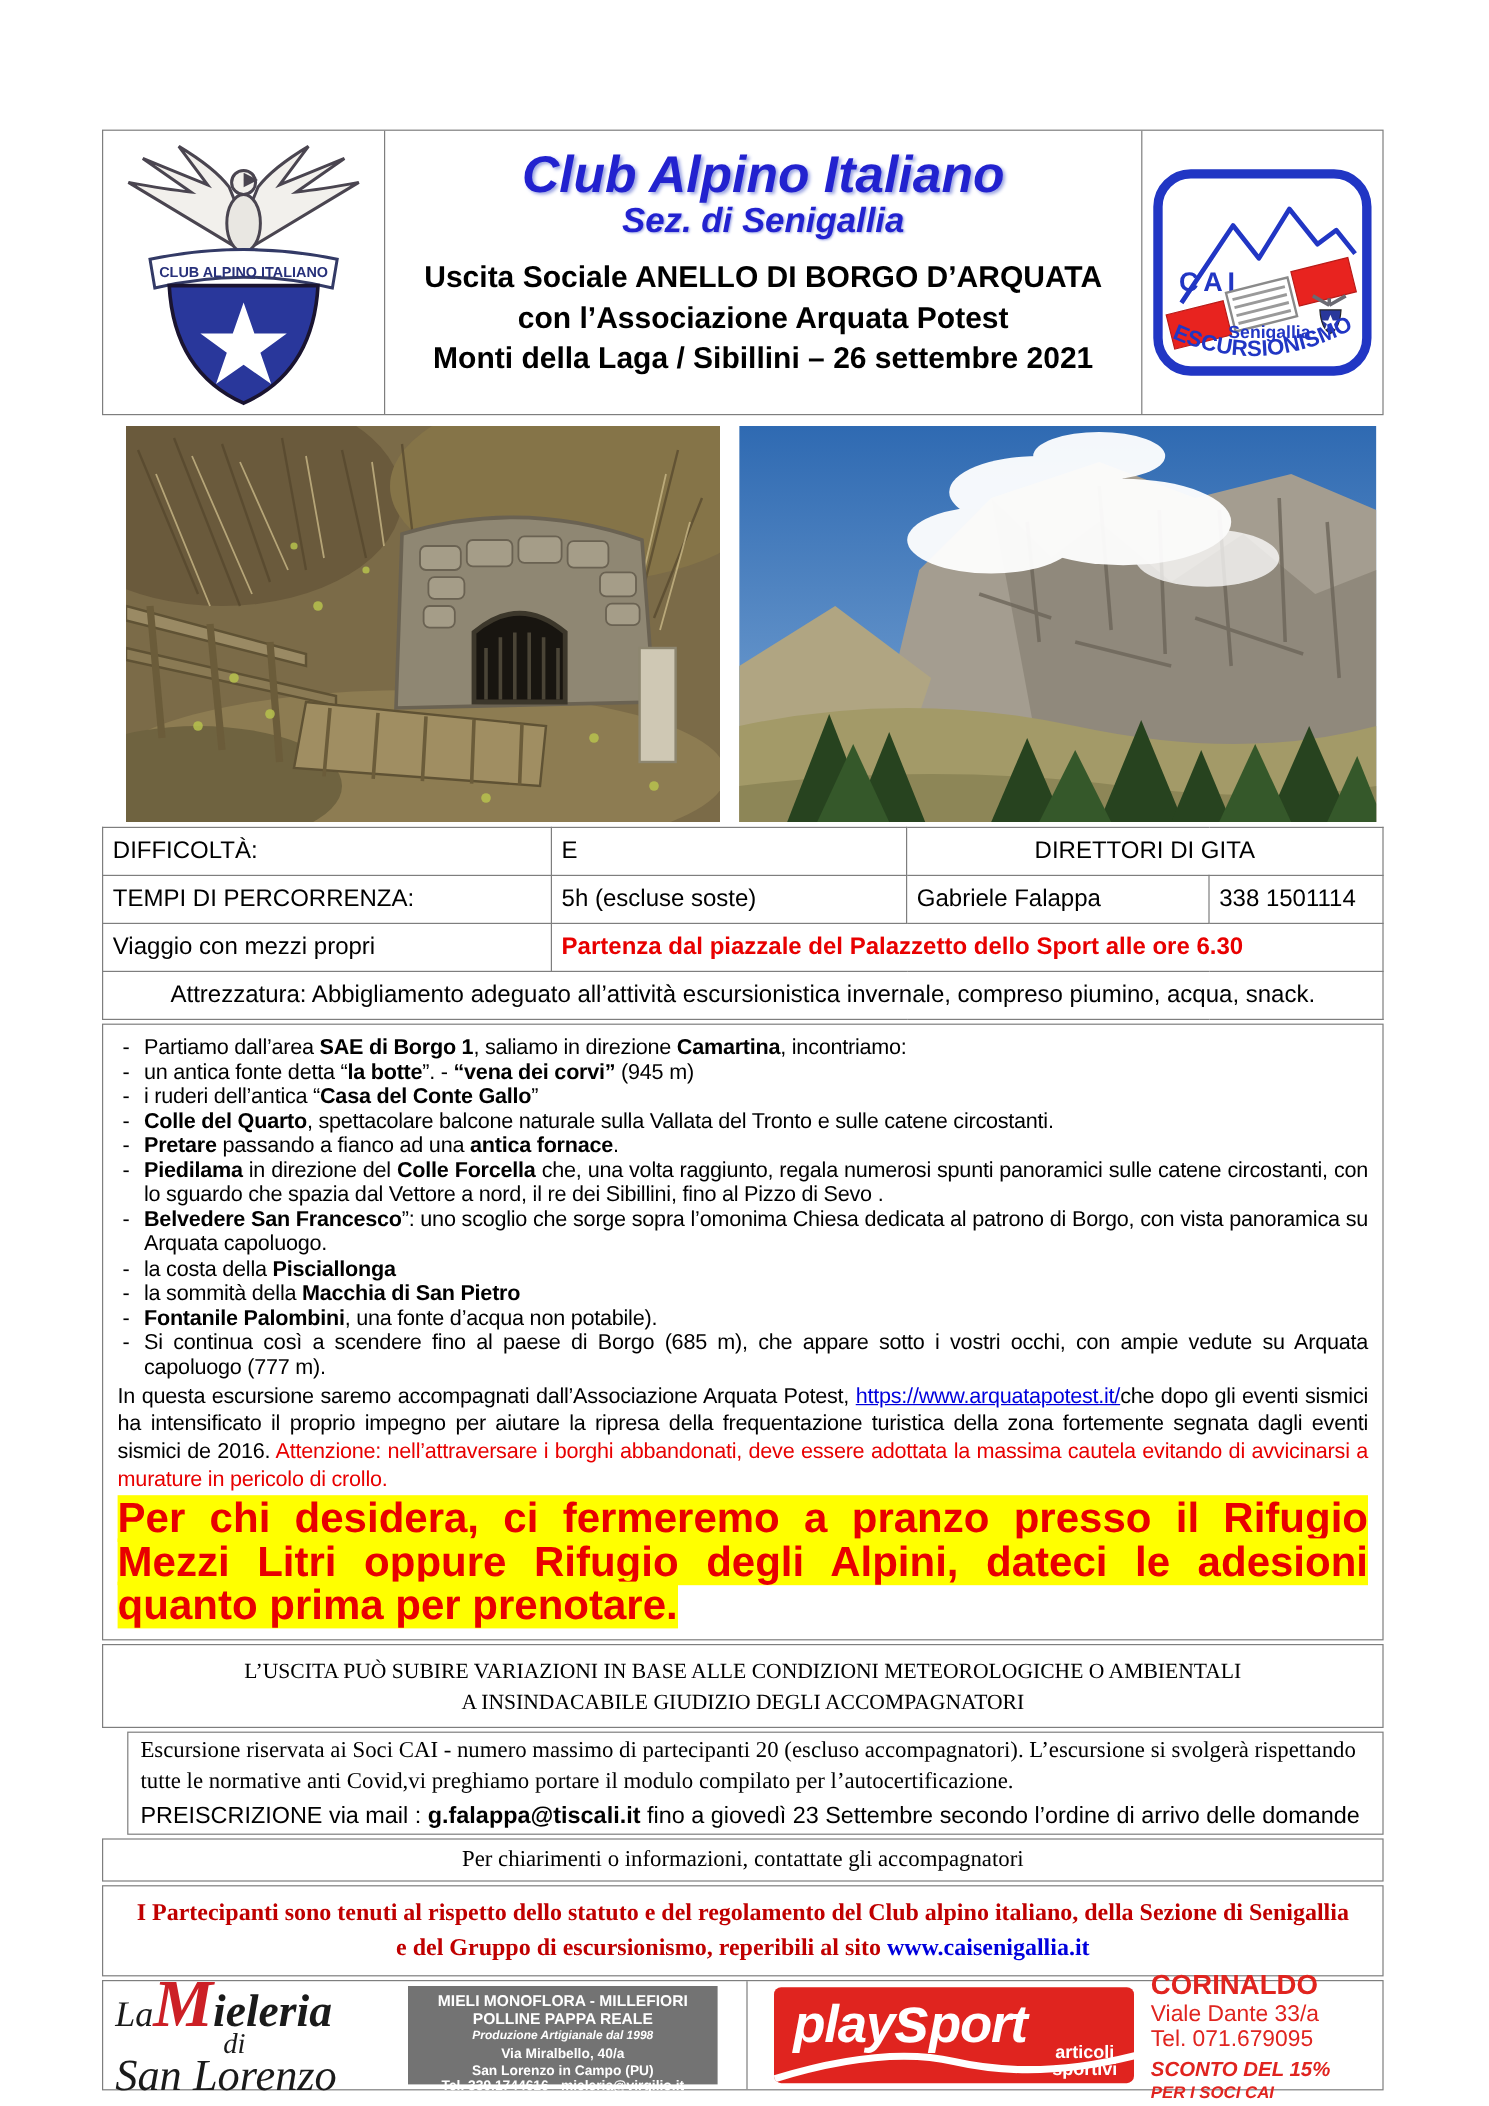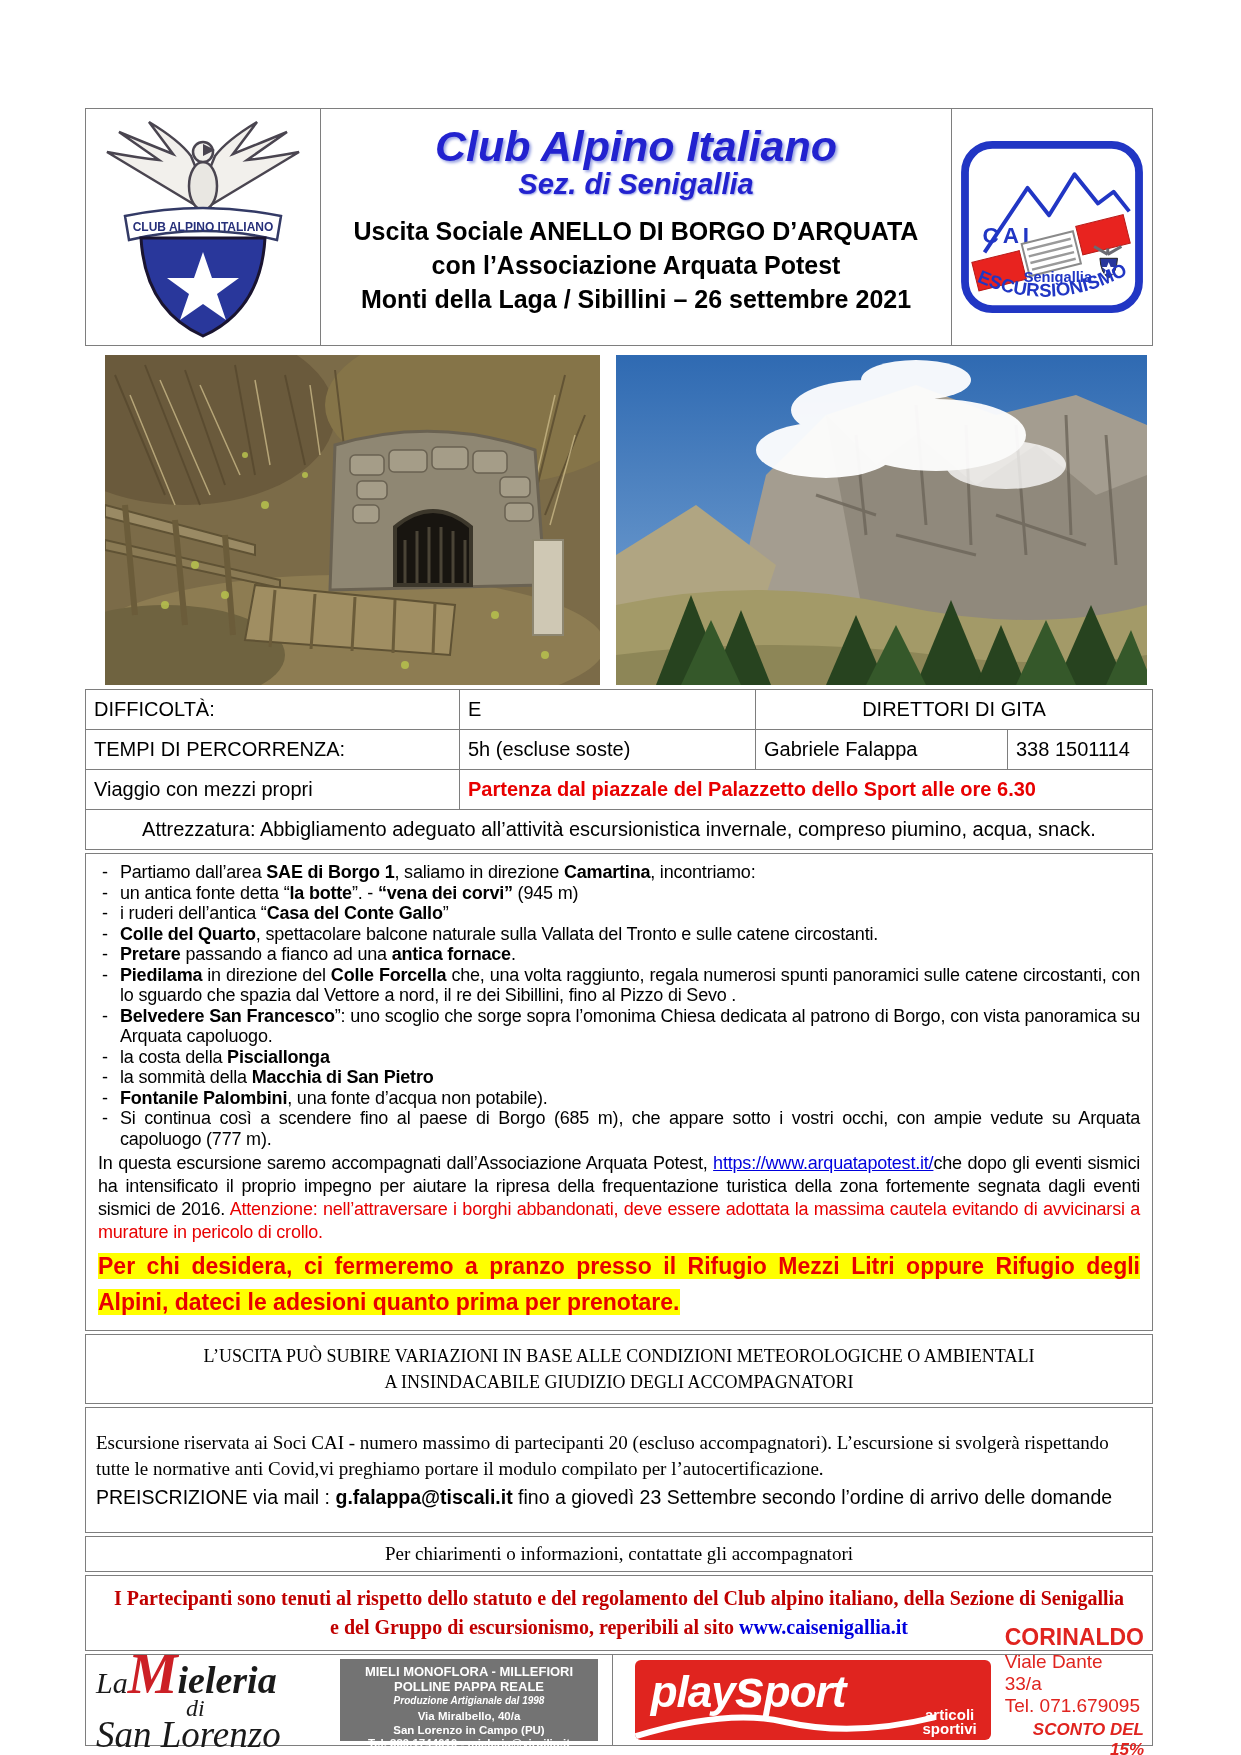--- a/index.html
+++ b/index.html
@@ -35,46 +35,46 @@
   table.info td{border:1px solid var(--border);font-size:20px;padding:6px 8px;height:40px;}
   td.c1{width:374px;} td.c2{width:296px;} td.c3{width:252px;} td.c4{width:145px;}
   td.center{text-align:center;}
   .partenza{color:var(--red);font-weight:bold;}
   
   .itin{padding:8px 12px 10px 4px;font-size:18px;}
   .bullet{display:flex;line-height:20.5px;}
   .bullet .dash{width:30px;text-align:center;flex:none;}
   .bullet .bt{flex:1;text-align:justify;letter-spacing:-0.2px;}
   .para{margin:3px 0 2px 8px;line-height:23px;text-align:justify;letter-spacing:-0.2px;}
-  .hlwrap{margin:4px 0 0 8px;font-size:23px;font-weight:bold;line-height:36px;text-align:justify;}
+  .hlwrap{margin:4px 0 0 8px;font-size:35px;font-weight:bold;line-height:36px;text-align:justify;}
   .hlwrap span{background:var(--hl-yellow);color:var(--red);}
   .b{font-weight:bold;}
   .lnk{color:var(--link-blue);cursor:pointer;}
   
   .serifbox{font-family:"Liberation Serif",serif;font-size:18px;text-align:center;padding:8px 10px;line-height:26px;}
-  .resbox{font-family:"Liberation Serif",serif;font-size:19px;padding:22px 10px;line-height:26px;}
+  .resbox{font-family:"Liberation Serif",serif;font-size:19px;padding:2px 10px;line-height:26px;margin-left:21px;}
   .preline{font-family:"Liberation Sans",sans-serif;font-size:19.5px;margin-top:2px;}
   .chiarbox{font-family:"Liberation Serif",serif;font-size:19px;text-align:center;padding:6px;}
   .partbox{font-family:"Liberation Serif",serif;font-size:20px;font-weight:bold;color:var(--dark-red);
     text-align:center;padding:8px 24px;line-height:29px;}
   
   .ads{display:flex;height:92px;margin-bottom:0;}
   .ad-l{width:537px;border-right:1px solid var(--border);display:flex;align-items:center;padding:4px 6px 4px 10px;}
   .ad-r{flex:1;display:flex;align-items:center;padding:4px 8px;}
   .miel-script{font-family:"Liberation Serif",serif;font-style:italic;width:240px;line-height:0.9;color:#1a1a1a;}
   .miel-script .la{font-size:30px;}
   .miel-script .m{font-size:56px;color:#cc2026;font-weight:bold;}
   .miel-script .ieleria{font-size:38px;font-weight:bold;}
   .miel-script .di{font-size:24px;margin-left:90px;display:block;line-height:0.8;font-style:italic;}
   .miel-script .place{font-size:37px;display:block;}
   .miel-box{background:#737373;color:#fff;width:258px;height:82px;text-align:center;padding-top:5px;margin-left:4px;}
   .miel-box .l1{font-size:13px;font-weight:bold;line-height:15px;}
   .miel-box .l2{font-size:10px;font-weight:bold;font-style:italic;line-height:13px;margin-bottom:3px;}
   .miel-box .l3{font-size:11.5px;font-weight:bold;line-height:13.5px;}
-  .ps-logo{position:relative;width:356px;height:80px;background:var(--ps-red);border-radius:6px;
+  .ps-logo{position:relative;width:300px;height:80px;background:var(--ps-red);border-radius:6px;
     color:#fff;overflow:hidden;flex:none;margin-left:14px;}
   .ps-word{font-style:italic;font-weight:bold;font-size:44px;line-height:44px;padding:6px 0 0 16px;letter-spacing:-1px;}
   .ps-word .bigS{font-size:54px;}
   .ps-tag{position:absolute;right:14px;bottom:4px;font-weight:bold;font-size:15px;line-height:14px;text-align:center;}
   .ps-swoosh{position:absolute;left:0;bottom:0;}
   .ps-txt{margin-left:14px;color:var(--ps-red);line-height:1.15;}
   .ps-city{font-size:23px;font-weight:bold;}
   .ps-addr{font-size:19px;}
   .ps-sconto{font-size:17px;font-weight:bold;font-style:italic;margin-top:4px;text-align:right;}
   .ps-sconto2{font-size:14px;font-weight:bold;font-style:italic;}

